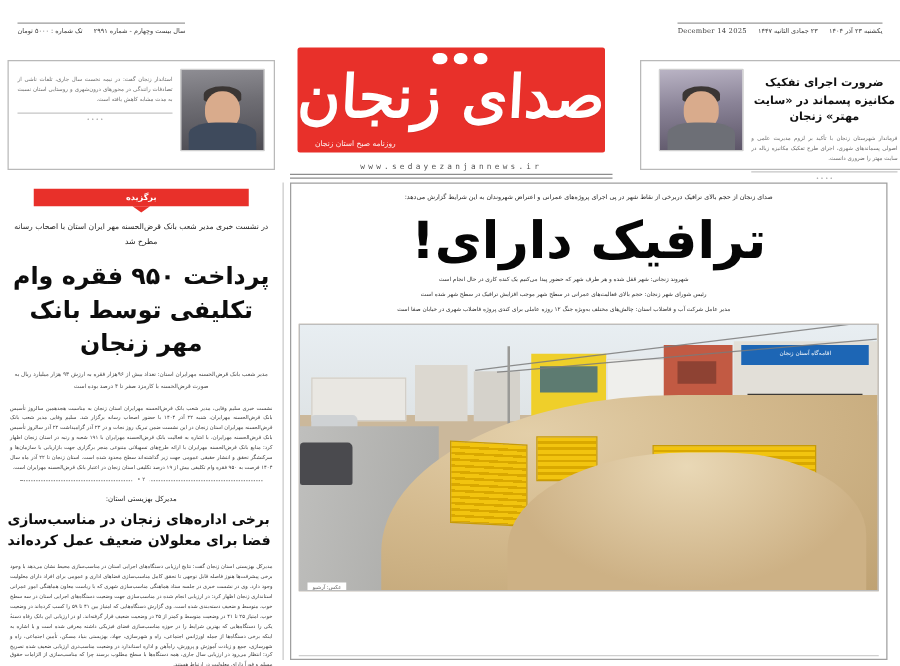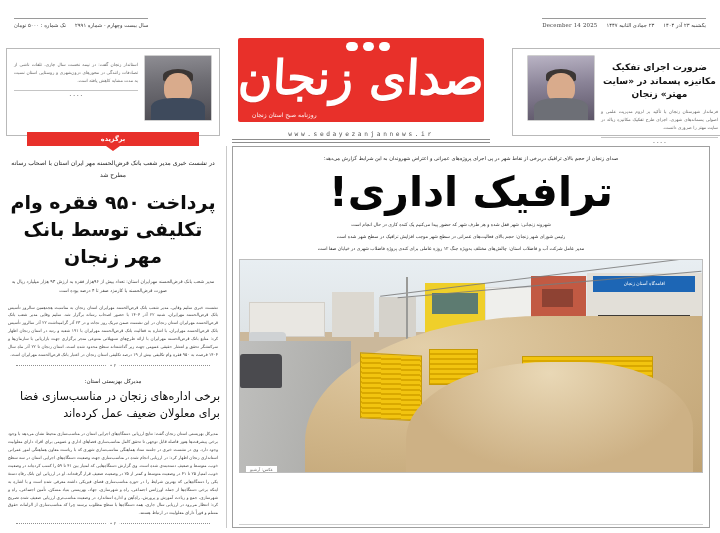--- a/index.html
+++ b/index.html
@@ -102,21 +102,21 @@
   .teaser p{
     margin:6px 0 0;font-size:4.4px;line-height:1.85;color:#6a6a6a;text-align:justify;
   }
   .teaser .dots{
     margin-top:5px;border-top:1px solid #c5c5c5;padding-top:2px;
     font-size:4px;color:#999;text-align:center;
   }
 
   
   .leftcol{
-    position:absolute;top:132px;left:6px;width:214px;height:382px;
+    position:absolute;top:151px;left:6px;width:214px;height:382px;
   }
   .ribbon{
     position:relative;width:172px;margin:0 auto;height:14px;background:#e8302a;
     display:flex;align-items:center;justify-content:center;
   }
   .ribbon span{color:#fff;font-size:6.5px;font-weight:bold;letter-spacing:.3px;}
   .ribbon:after{
     content:"";position:absolute;bottom:-5px;left:50%;transform:translateX(-50%);
     border-left:7px solid transparent;border-right:7px solid transparent;
     border-top:5px solid #e8302a;
@@ -139,22 +139,22 @@
     margin:6px 10px 0;border-top:1px dotted #8f8f8f;position:relative;height:8px;
   }
   .contrule span{
     position:absolute;top:-3px;left:50%;transform:translateX(-50%);
     background:#fff;padding:0 4px;font-size:4.4px;color:#555;
   }
   .kicker2{
     margin:4px 4px 0;font-size:5.6px;color:#222;text-align:center;
   }
   .head2{
-    margin:5px 0 0;text-align:right;font-size:11.2px;line-height:1.5;
-    font-weight:normal;color:#0d0d0d;
+    margin:5px 0 0;text-align:left;font-size:11.2px;line-height:1.5;
+    font-weight:bold;color:#0d0d0d;
   }
 
   
   .mainblock{
     position:absolute;top:146px;left:232px;width:478px;height:382px;
     border:1px solid #9f9f9f;box-sizing:border-box;background:#fff;
     padding:5px 6px;
   }
   .main-kicker{
     font-size:5.1px;line-height:1.8;color:#262626;text-align:center;margin:2px 2px 0;
@@ -299,21 +299,21 @@
     <div class="kicker2">مدیرکل بهزیستی استان:</div>
     <h2 class="head2">برخی اداره‌های زنجان در مناسب‌سازی فضا برای معلولان ضعیف عمل کرده‌اند</h2>
     <div class="bodytext">مدیرکل بهزیستی استان زنجان گفت: نتایج ارزیابی دستگاه‌های اجرایی استان در مناسب‌سازی محیط نشان می‌دهد با وجود برخی پیشرفت‌ها هنوز فاصله قابل توجهی تا تحقق کامل مناسب‌سازی فضاهای اداری و عمومی برای افراد دارای معلولیت وجود دارد. وی در نشست خبری در جلسه ستاد هماهنگی مناسب‌سازی شهری که با ریاست معاون هماهنگی امور عمرانی استانداری زنجان اظهار کرد: در ارزیابی انجام شده در مناسب‌سازی جهت وضعیت دستگاه‌های اجرایی استان در سه سطح خوب، متوسط و ضعیف دسته‌بندی شده است. وی گزارش دستگاه‌هایی که امتیاز بین ۴۱ تا ۵۹ را کسب کرده‌اند در وضعیت خوب، امتیاز ۲۵ تا ۴۱ در وضعیت متوسط و کمتر از ۲۵ در وضعیت ضعیف قرار گرفته‌اند. او در ارزیابی این بانک رفاه دستهٔ یکی را دستگاه‌هایی که بهترین شرایط را در حوزه مناسب‌سازی فضای فیزیکی داشته معرفی شده است و با اشاره به اینکه برخی دستگاه‌ها از جمله اورژانس اجتماعی، راه و شهرسازی، جهاد، بهزیستی بنیاد مسکن، تأمین اجتماعی، راه و شهرسازی، جمع و زیادت آموزش و پرورش، راه‌آهن و اداره استاندارد در وضعیت مناسب‌تری ارزیابی ضعیف شده تصریح کرد: انتظار می‌رود در ارزیابی سال جاری، همه دستگاه‌ها با سطح مطلوب برسند چرا که مناسب‌سازی از الزامات حقوق مسلم و فوراً دارای معلولیت در ارتباط هستند.</div>
     <div class="contrule">
       <span>۲ •</span>
     </div>
   </div>
 
   <div class="mainblock">
     <div class="main-kicker">صدای زنجان از حجم بالای ترافیک دربرخی از نقاط شهر در پی اجرای پروژه‌های عمرانی و اعتراض شهروندان به این شرایط گزارش می‌دهد:</div>
-    <h1 class="main-head">ترافیک اداری!</h1>
+    <h1 class="main-head">ترافیک دارای!</h1>
     <ul class="bullets">
       <li>شهروند زنجانی: شهر قفل شده و هر طرف شهر که حضور پیدا می‌کنیم یک کنده کاری در حال انجام است</li>
       <li>رئیس شورای شهر زنجان: حجم بالای فعالیت‌های عمرانی در سطح شهر موجب افزایش ترافیک در سطح شهر شده است</li>
       <li>مدیر عامل شرکت آب و فاضلاب استان: چالش‌های مختلف به‌ویژه جنگ ۱۲ روزه عاملی برای کندی پروژه فاضلاب شهری در خیابان صفا است</li>
     </ul>
 
     <div class="photo">
       <div class="sky"></div>
       <div class="bldg-row">
         <div class="b b1"></div>

